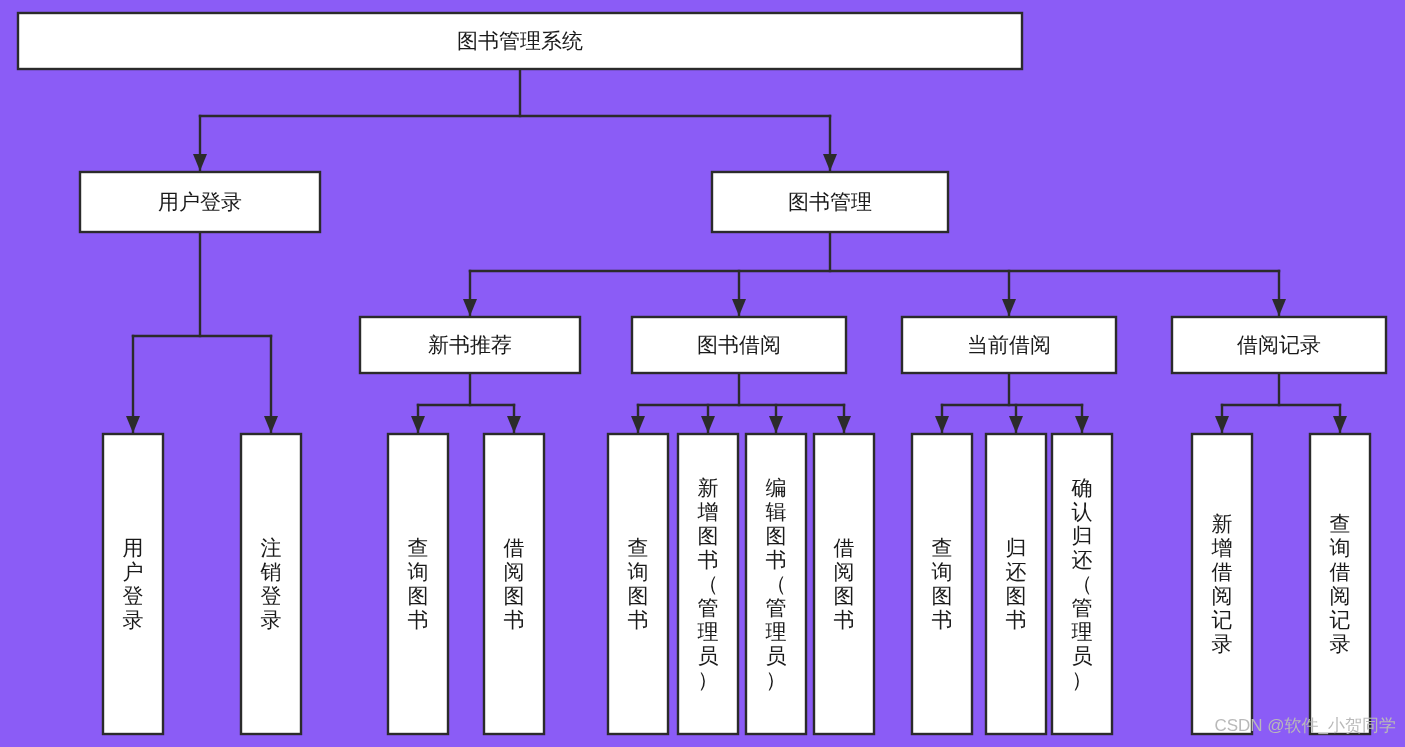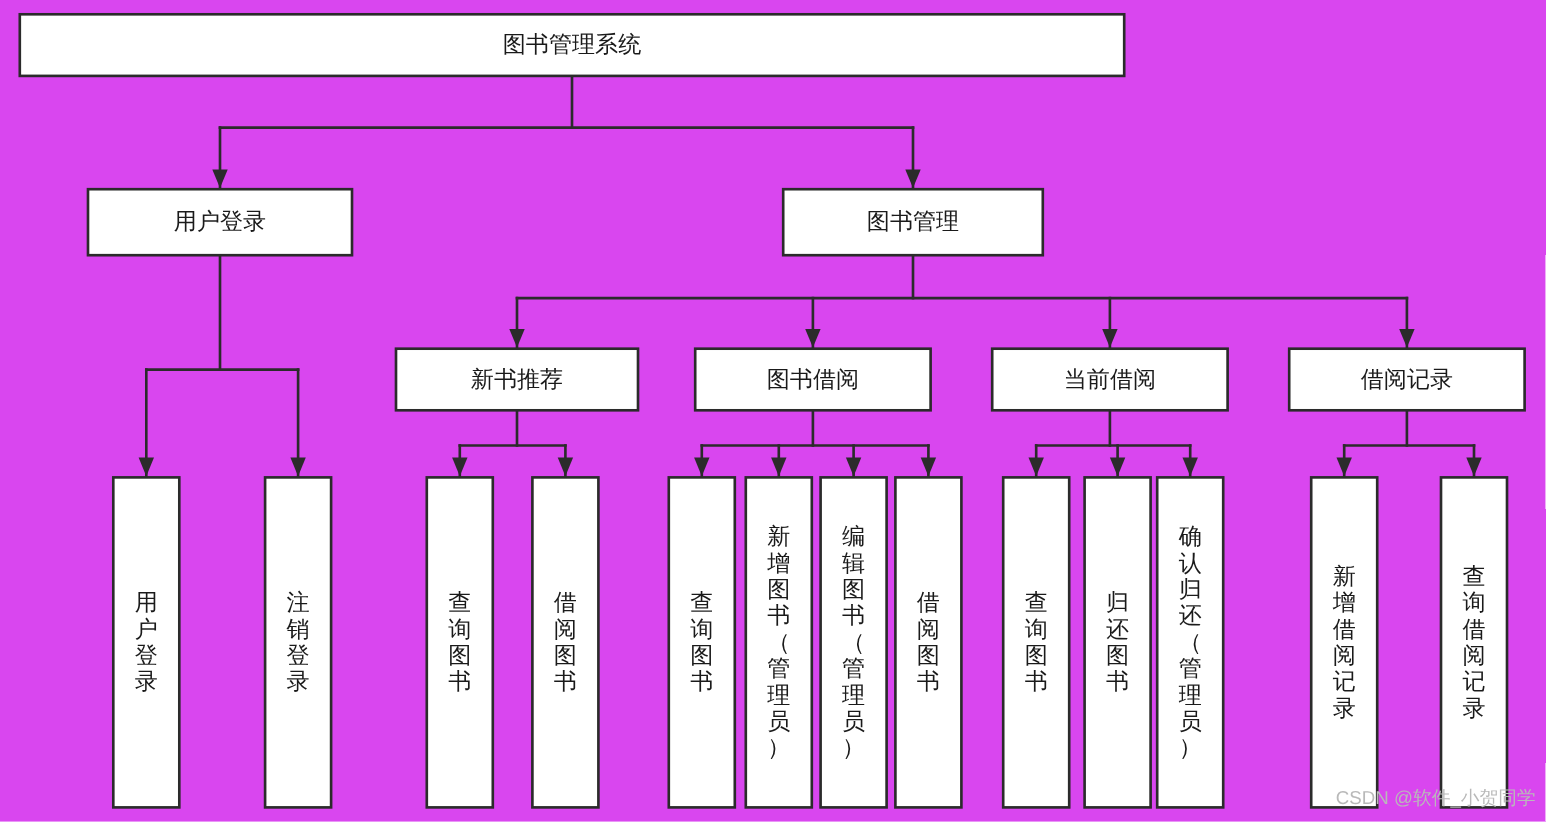--- a/index.html
+++ b/index.html
@@ -11,21 +11,21 @@
   body {
     width: 1405px;
     height: 747px;
     font-family: "Liberation Sans", "DejaVu Sans", sans-serif;
     overflow: hidden;
   }
   #diagram-root {
     position: relative;
     width: 1405px;
     height: 747px;
-    background: #d946ef;
+    background: #8b5cf6;
   }
   svg#diagram-canvas {
     position: absolute;
     left: 0;
     top: 0;
     width: 1405px;
     height: 747px;
     display: block;
   }
   .node-box {

